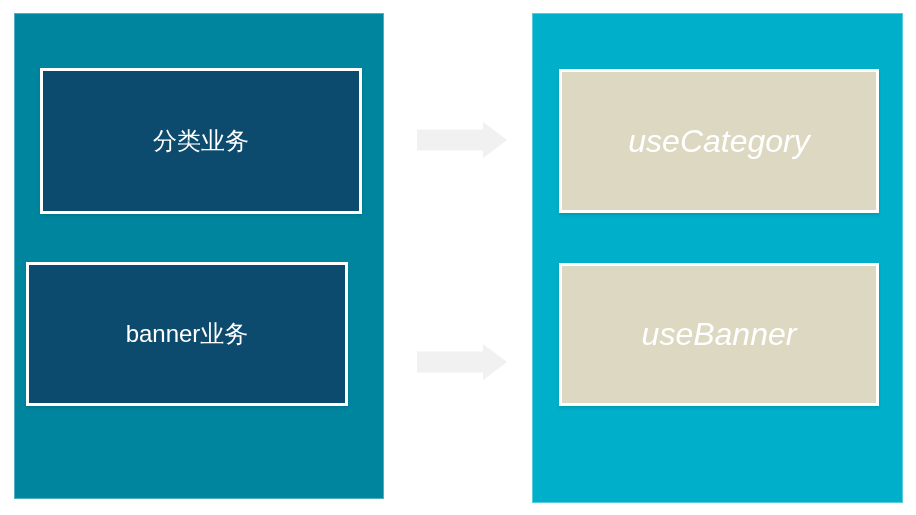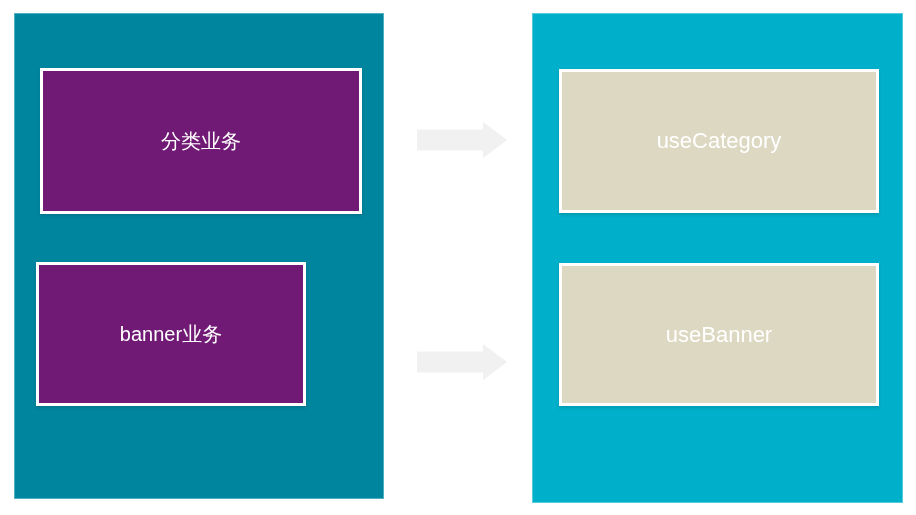--- a/index.html
+++ b/index.html
@@ -39,30 +39,31 @@
     position: absolute;
     box-sizing: border-box;
     border: 3px solid #ffffff;
     display: flex;
     align-items: center;
     justify-content: center;
     color: #ffffff;
     box-shadow: 0 2px 3px rgba(0,0,0,0.12);
   }
   .node-cn {
-    background: #701a75;
-    font-size: 20px;
+    background: #0c4a6e;
+    font-size: 24px;
     align-items: center;
   }
   .node-en {
     background: #DDD8C1;
-    font-size: 22px;
+    font-size: 32px;
+    font-style: italic;
   }
   .panel-left .node-row1 { left: 25px; top: 54px; width: 322px; height: 146px; }
-  .panel-left .node-row2 { left: 21px; top: 248px; width: 270px; height: 144px; }
+  .panel-left .node-row2 { left: 11px; top: 248px; width: 322px; height: 144px; }
   .panel-right .node-row1 { left: 26px; top: 55px; width: 320px; height: 144px; }
   .panel-right .node-row2 { left: 26px; top: 249px; width: 320px; height: 143px; align-items: center; }
   .arrow {
     position: absolute;
     width: 90px;
     height: 36px;
   }
   .arrow-1 { left: 417px; top: 122px; }
   .arrow-2 { left: 417px; top: 344px; }
   .node-label { white-space: nowrap; }

